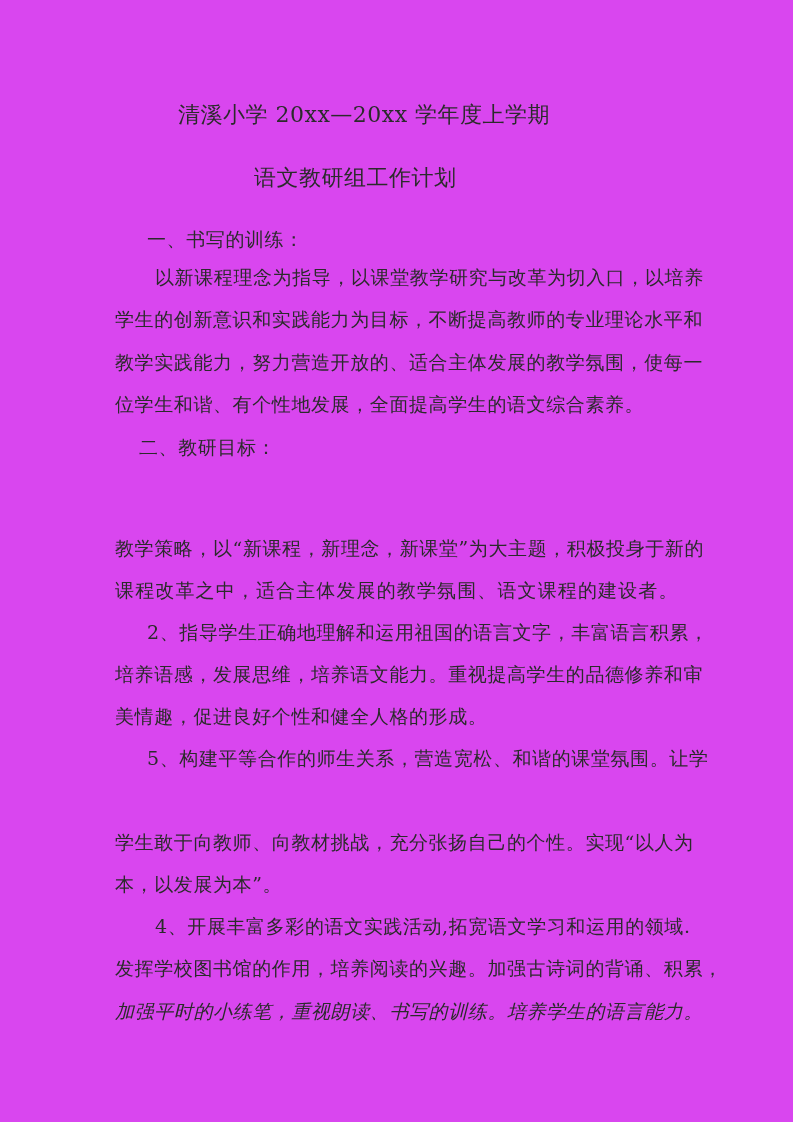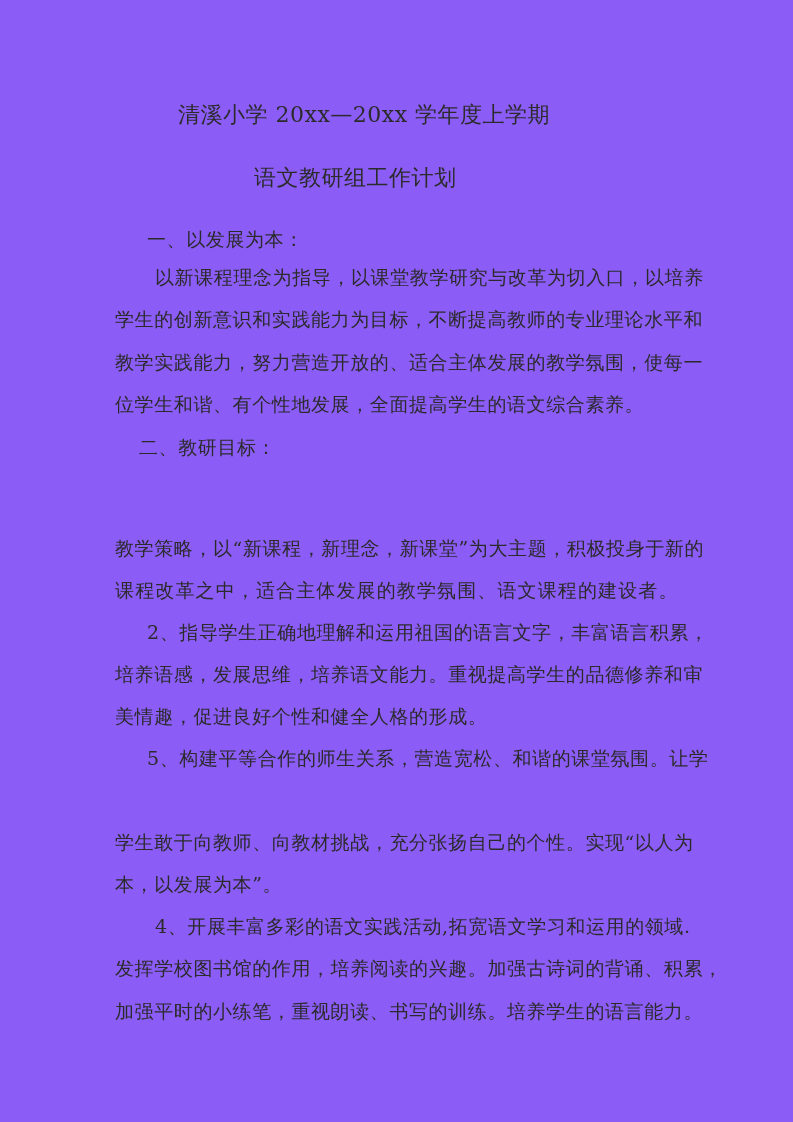--- a/index.html
+++ b/index.html
@@ -13,21 +13,21 @@
       position: relative;
       overflow: hidden;
       font-family: "DejaVu Serif", "Liberation Serif", serif;
       color: #2b2b2b;
     }
     .page {
       position: absolute;
       left: 0; top: 0;
       width: 793px;
       height: 1122px;
-      background: #8b5cf6;
+      background: #d946ef;
     }
     .line {
       position: absolute;
       white-space: nowrap;
       font-size: 19px;
       line-height: 24px;
       letter-spacing: 0.6px;
     }
     .title {
       font-size: 22px;
@@ -44,21 +44,21 @@
     }
   </style>
 </head>
 <body>
 
 <div class="page">
 
   <div class="line title" style="left:178px; top:103px;">清溪小学 20xx—20xx 学年度上学期</div>
   <div class="line title" style="left:254px; top:166px;">语文教研组工作计划</div>
 
-  <div class="line plain" style="left:147px; top:227px;">一、以发展为本：</div>
+  <div class="line plain" style="left:147px; top:227px;">一、书写的训练：</div>
 
   <div class="line plain" style="left:155px; top:265px; width:523px; text-align:justify; text-align-last:justify;">以新课程理念为指导，以课堂教学研究与改革为切入口，以培养</div>
   <div class="line justify" style="top:307px;">学生的创新意识和实践能力为目标，不断提高教师的专业理论水平和</div>
   <div class="line justify" style="top:350px;">教学实践能力，努力营造开放的、适合主体发展的教学氛围，使每一</div>
   <div class="line plain" style="left:115px; top:392px;">位学生和谐、有个性地发展，全面提高学生的语文综合素养。</div>
 
   <div class="line plain" style="left:139px; top:435px;">二、教研目标：</div>
 
   <div class="line justify" style="top:536px;">教学策略，以“新课程，新理念，新课堂”为大主题，积极投身于新的</div>
   <div class="line justify" style="top:578px;">课程改革之中，适合主体发展的教学氛围、语文课程的建设者。</div>
@@ -66,15 +66,15 @@
   <div class="line plain" style="left:147px; top:620px; width:531px; text-align:justify; text-align-last:justify;">2、指导学生正确地理解和运用祖国的语言文字，丰富语言积累，</div>
   <div class="line justify" style="top:662px;">培养语感，发展思维，培养语文能力。重视提高学生的品德修养和审</div>
   <div class="line plain" style="left:115px; top:704px;">美情趣，促进良好个性和健全人格的形成。</div>
 
   <div class="line plain" style="left:147px; top:746px; width:531px; text-align:justify; text-align-last:justify;">5、构建平等合作的师生关系，营造宽松、和谐的课堂氛围。让学</div>
   <div class="line justify" style="top:830px;">学生敢于向教师、向教材挑战，充分张扬自己的个性。实现“以人为</div>
   <div class="line plain" style="left:115px; top:872px;">本，以发展为本”。</div>
 
   <div class="line plain" style="left:155px; top:914px; width:523px; text-align:justify; text-align-last:justify;">4、开展丰富多彩的语文实践活动,拓宽语文学习和运用的领域.</div>
   <div class="line justify" style="top:956px;">发挥学校图书馆的作用，培养阅读的兴趣。加强古诗词的背诵、积累，</div>
-  <div class="line justify" style="top:999px;">加强平时的小练笔，重视朗读、书写的训练。培养学生的语言能力。</div>
+  <div class="line justify" style="top:999px;font-style:italic;">加强平时的小练笔，重视朗读、书写的训练。培养学生的语言能力。</div>
 
 </div>
 
 </body></html>

